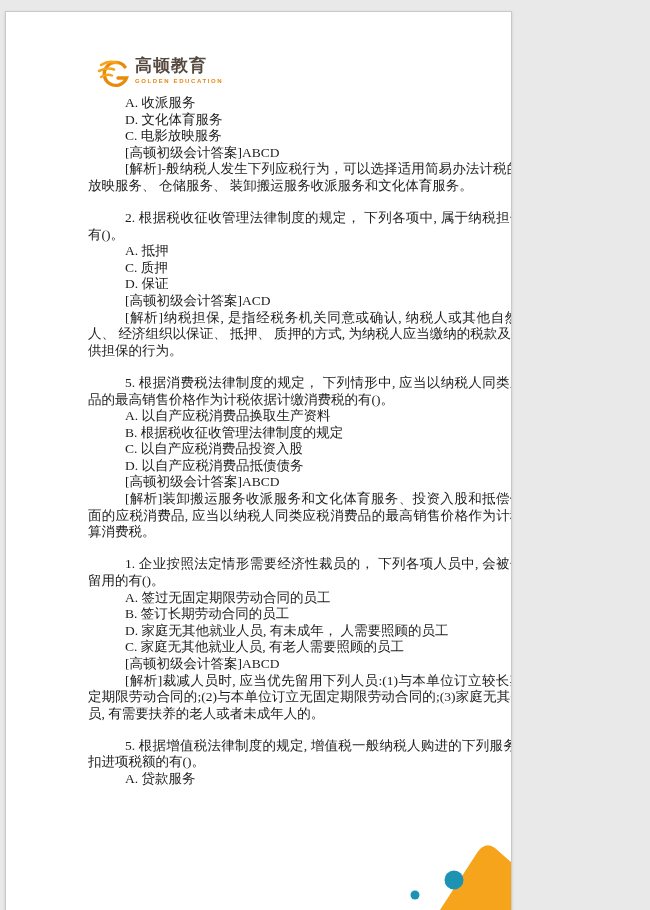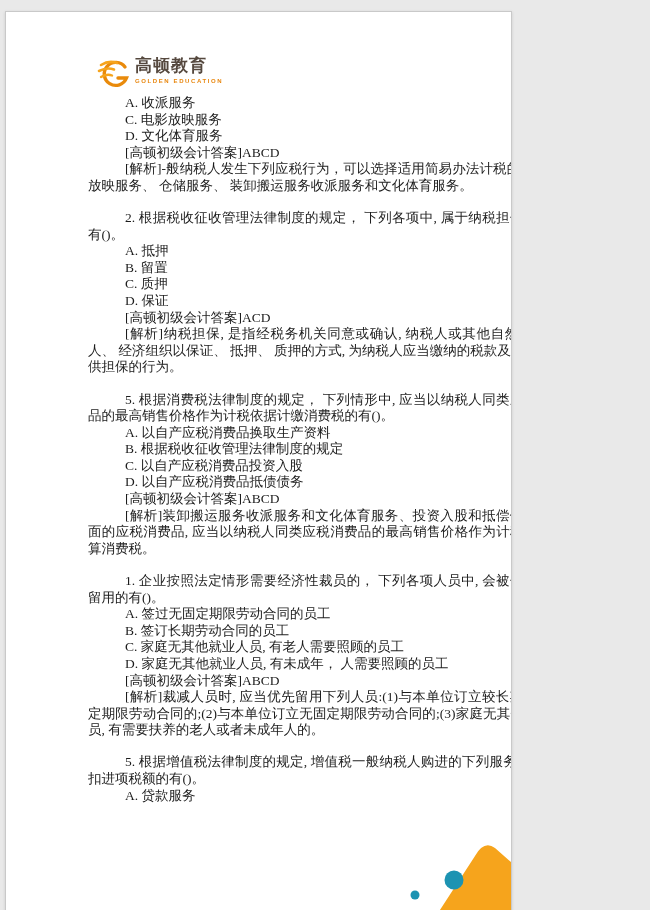--- a/index.html
+++ b/index.html
@@ -63,43 +63,42 @@
       <path d="M4 21 Q10 17.5 15 19.5" fill="none" stroke="var(--orange,#F6A41C)" stroke-width="2.4" stroke-linecap="round"></path>
     </svg>
     <div class="logo-text">
       <div class="brand">高顿教育</div>
       <div class="brand-sub">GOLDEN EDUCATION</div>
     </div>
   </div>
 
   <div class="doc-body">
       <p class="para">A. 收派服务</p>
+      <p class="para">D. 文化体育服务</p>
       <p class="para">C. 电影放映服务</p>
-      <p class="para">D. 文化体育服务</p>
       <p class="para">[高顿初级会计答案]ABCD</p>
       <p class="para">[解析]-般纳税人发生下列应税行为，可以选择适用简易办法计税的有:电影放映服务、 仓储服务、 装卸搬运服务收派服务和文化体育服务。</p>
       <p class="para gap">2. 根据税收征收管理法律制度的规定， 下列各项中, 属于纳税担保方式的有()。</p>
       <p class="para">A. 抵押</p>
-      <p class="para">B. 留置</p>
       <p class="para">C. 质押</p>
       <p class="para">D. 保证</p>
       <p class="para">[高顿初级会计答案]ACD</p>
       <p class="para">[解析]纳税担保, 是指经税务机关同意或确认, 纳税人或其他自然人、 法人、 经济组织以保证、 抵押、 质押的方式, 为纳税人应当缴纳的税款及滞纳金提供担保的行为。</p>
       <p class="para gap">5. 根据消费税法律制度的规定， 下列情形中, 应当以纳税人同类应税消费品的最高销售价格作为计税依据计缴消费税的有()。</p>
       <p class="para">A. 以自产应税消费品换取生产资料</p>
       <p class="para">B. 根据税收征收管理法律制度的规定</p>
       <p class="para">C. 以自产应税消费品投资入股</p>
       <p class="para">D. 以自产应税消费品抵债债务</p>
       <p class="para">[高顿初级会计答案]ABCD</p>
       <p class="para">[解析]装卸搬运服务收派服务和文化体育服务、投资入股和抵偿债务等方面的应税消费品, 应当以纳税人同类应税消费品的最高销售价格作为计税依据计算消费税。</p>
       <p class="para gap">1. 企业按照法定情形需要经济性裁员的， 下列各项人员中, 会被优先考虑留用的有()。</p>
       <p class="para">A. 签过无固定期限劳动合同的员工</p>
       <p class="para">B. 签订长期劳动合同的员工</p>
+      <p class="para">D. 家庭无其他就业人员, 有未成年， 人需要照顾的员工</p>
       <p class="para">C. 家庭无其他就业人员, 有老人需要照顾的员工</p>
-      <p class="para">D. 家庭无其他就业人员, 有未成年， 人需要照顾的员工</p>
       <p class="para">[高顿初级会计答案]ABCD</p>
       <p class="para">[解析]裁减人员时, 应当优先留用下列人员:(1)与本单位订立较长期限的固定期限劳动合同的;(2)与本单位订立无固定期限劳动合同的;(3)家庭无其他就业人员, 有需要扶养的老人或者未成年人的。</p>
       <p class="para gap">5. 根据增值税法律制度的规定, 增值税一般纳税人购进的下列服务, 不得抵扣进项税额的有()。</p>
       <p class="para">A. 贷款服务</p>
     </div>
 
   <div class="footer-page">第 3 页 共 6 页</div>
 
   <svg class="decor" width="110" height="82" viewBox="0 0 110 82" aria-hidden="true">
     <path d="M37,82 L74,25 Q83,9 94,17 L110,31 L110,82 Z" fill="var(--orange,#F6A41C)"></path>

